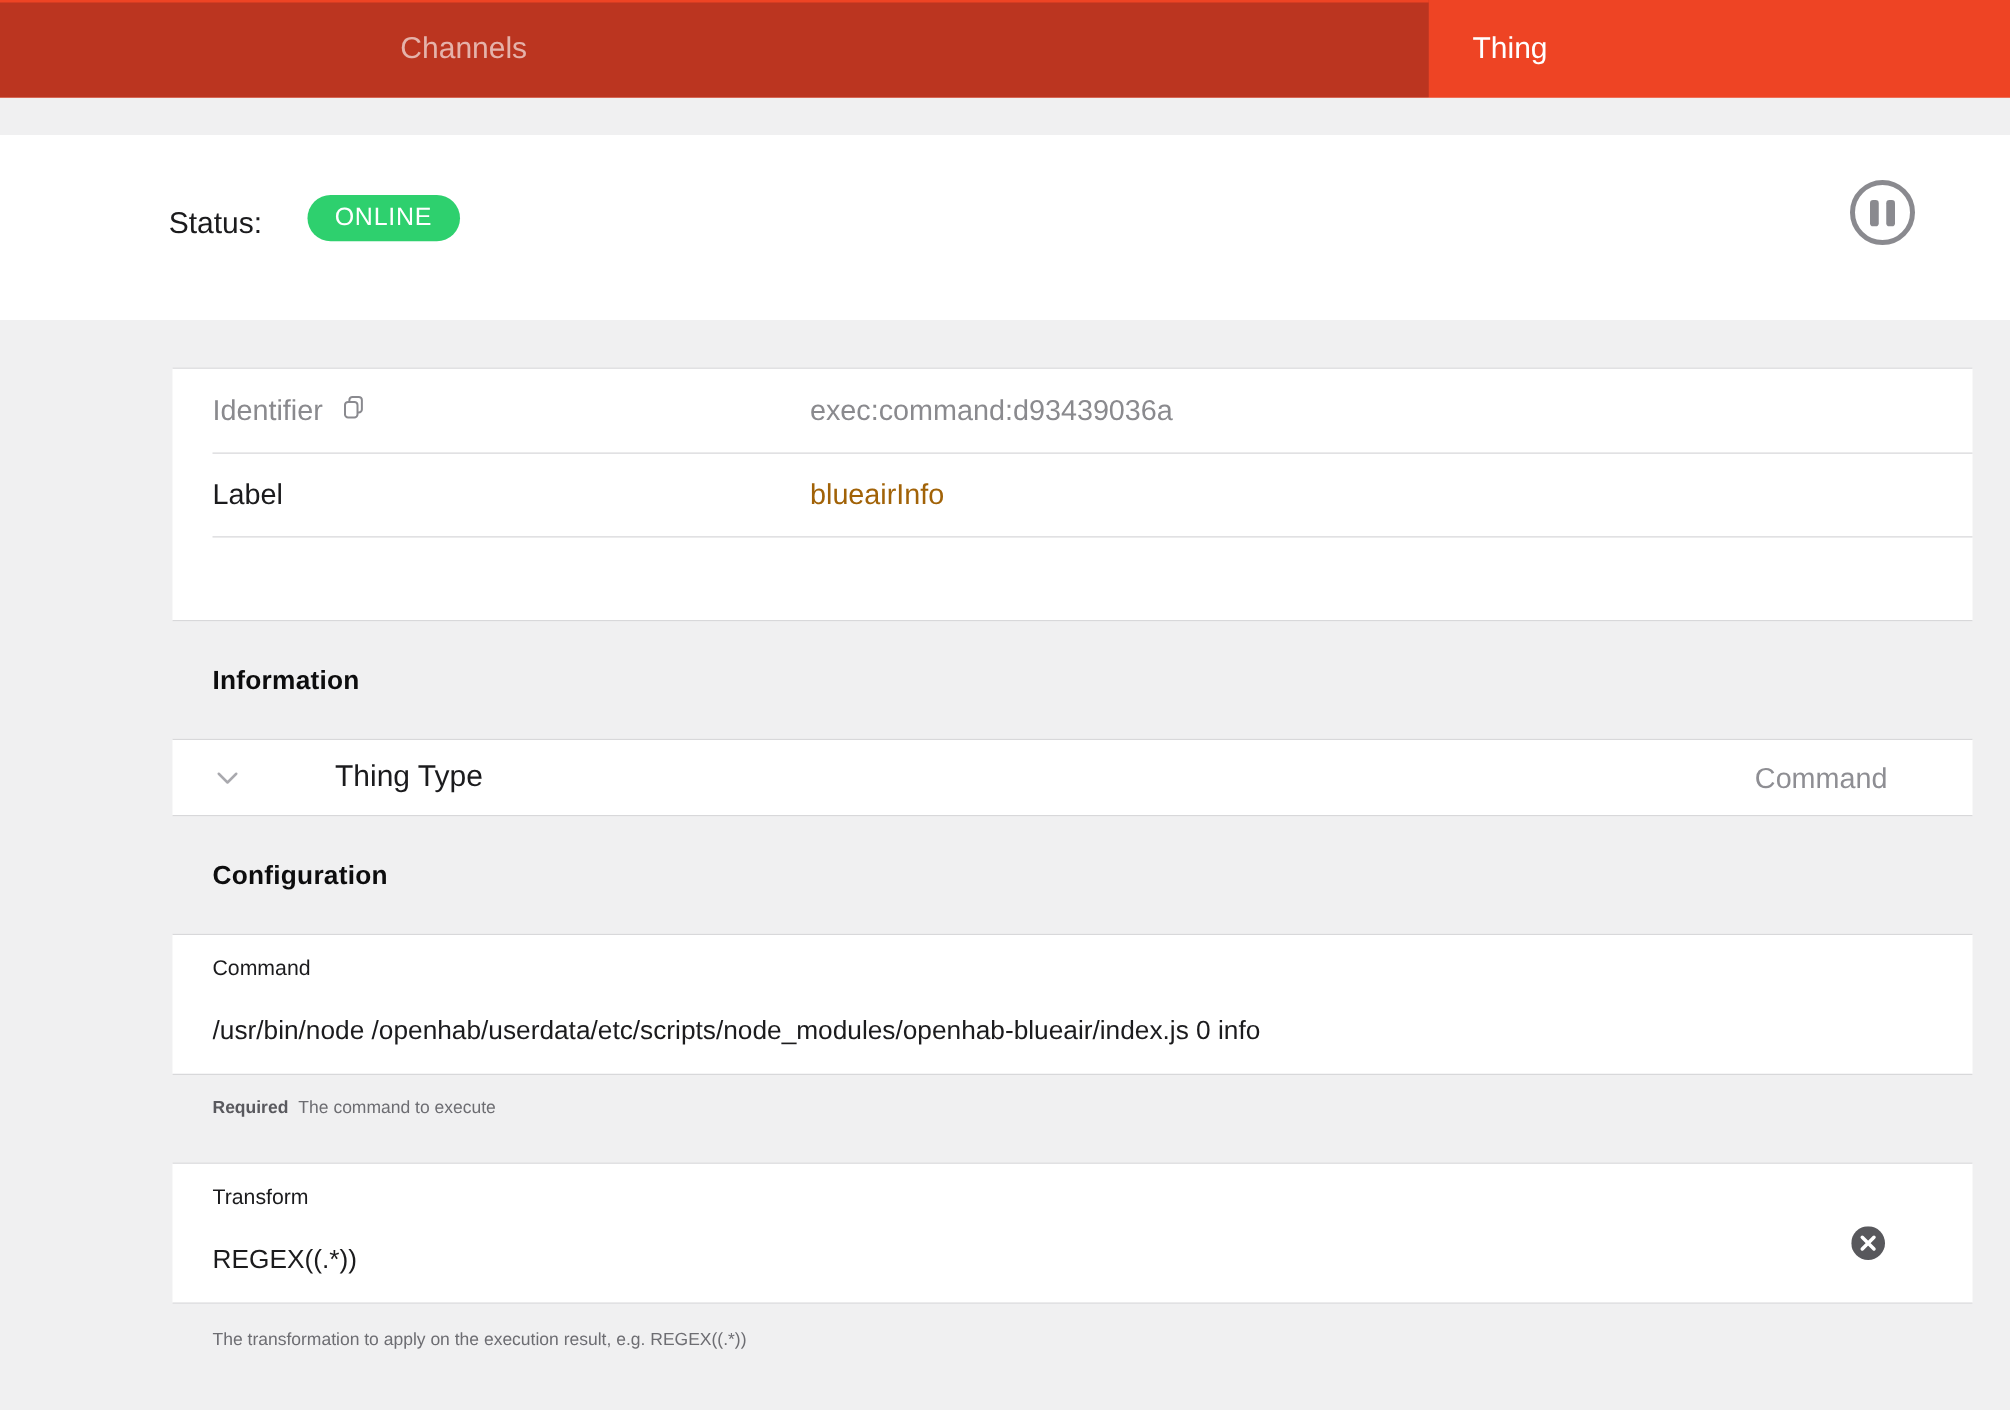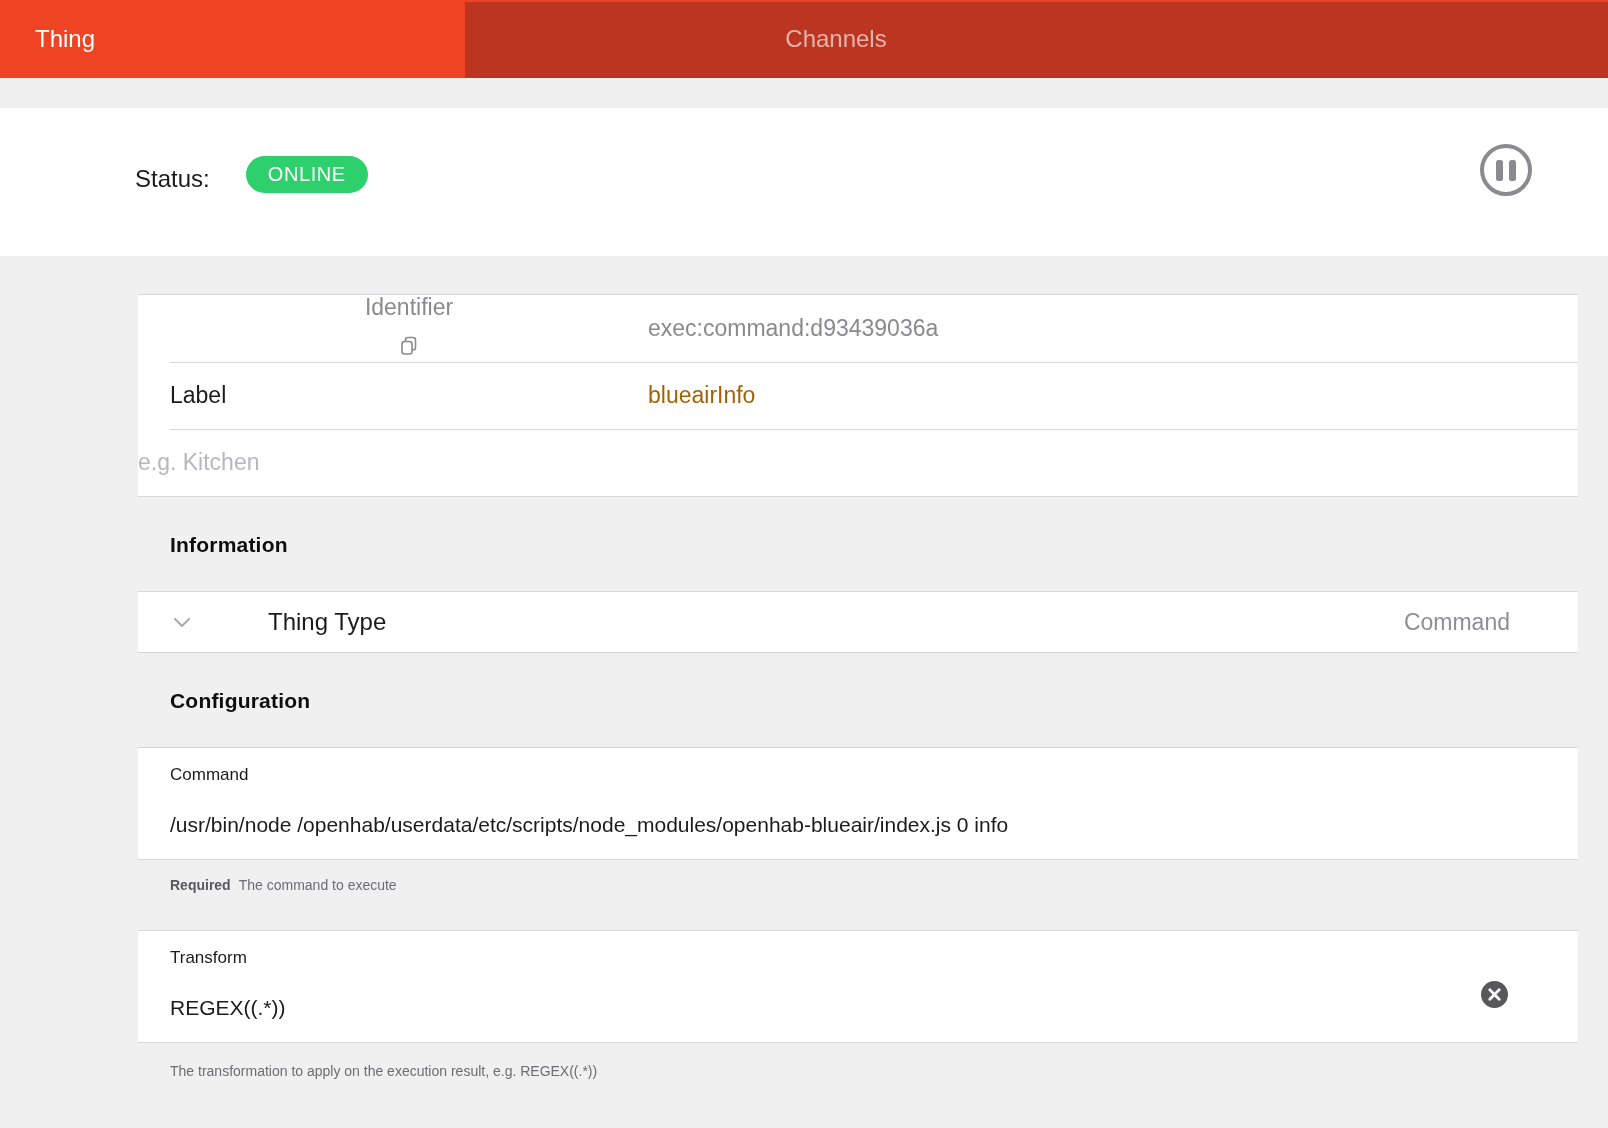--- a/index.html
+++ b/index.html
@@ -83,21 +83,21 @@
   }
   .id-row + .id-row::before {
     content:""; position:absolute; top:0; left:32px; right:0;
     height:1px; background:#d8d8da;
   }
   .id-row .row-label {
     width:510px; padding-left:32px;
     font-size:23px; color:#1b1b1d;
     display:flex; align-items:center; gap:14px;
   }
-  .id-row .row-label.muted { color:#8a8a8e;flex-direction:column; }
+  .id-row .row-label.muted { color:#8a8a8e; }
   .id-row .row-value { font-size:23px; color:#8a8a8e; flex:1; }
   .id-row input {
     flex:1; border:none; outline:none;
     font-family:inherit; font-size:23px; color:#a16207;
     background:transparent; padding:0; height:40px;
   }
   .id-row input::placeholder { color:#b7b7bc; }
 
   
   .section-title {
@@ -144,25 +144,25 @@
   .helper .req { font-weight:bold; color:#59595e; margin-right:8px; }
   .card-transform { margin-top:37px; }
   .helper-bottom { margin-top:20px; }
 </style>
 </head>
 <body>
 
 <div class="page">
 
   <div class="tabbar">
+    <div class="tab tab-channels">
+      <span>Channels</span>
+    </div>
     <div class="tab tab-thing">
       <span>Thing</span>
-    </div>
-    <div class="tab tab-channels">
-      <span>Channels</span>
     </div>
   </div>
 
   <div class="status-block">
     <div class="status-row">
       <span class="status-label">Status:</span>
       <span class="badge-online">ONLINE</span>
     </div>
     <div class="pause-btn">
       <span class="bar"></span>
@@ -183,21 +183,20 @@
       </div>
       <div class="row-value">exec:command:d93439036a</div>
     </div>
     <div class="id-row">
       <div class="row-label">
         <span>Label</span>
       </div>
       <input type="text" value="blueairInfo" style="">
     </div>
     <div class="id-row">
-      <input type="text" placeholder="e.g. Kitchen" style="">
     </div>
   </div>
 
   <h2 class="section-title">Information</h2>
 
   <div class="card card-thingtype">
     <span class="chevron-wrap">
       <svg width="24" height="24" viewBox="0 0 24 24" fill="none">
         <polyline points="5,9 12,16 19,9" stroke="#a9a9ae" stroke-width="2" stroke-linecap="round" stroke-linejoin="round"></polyline>
       </svg>

